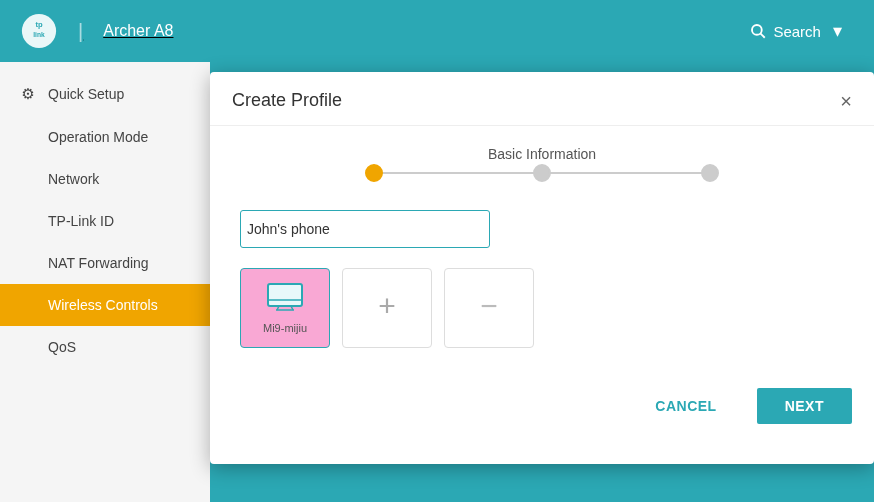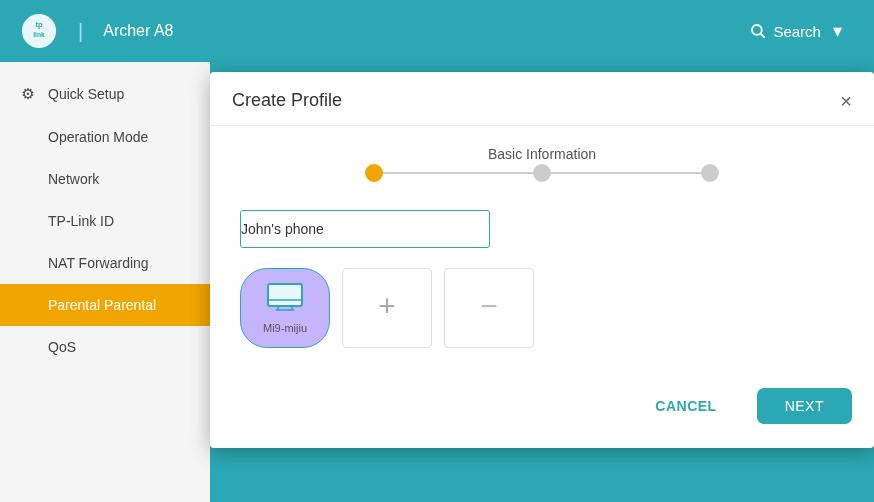--- a/index.html
+++ b/index.html
@@ -17,20 +17,21 @@
       height: 62px;
       display: flex;
       align-items: center;
       padding: 0 20px;
       position: relative;
     }
     .logo-area {
       display: flex;
       align-items: center;
       gap: 10px;
+      text-decoration: underline;
     }
     .logo-icon {
       width: 38px;
       height: 38px;
     }
     .divider-header {
       color: rgba(255,255,255,0.6);
       font-size: 20px;
       margin: 0 10px;
     }
@@ -202,21 +203,21 @@
       font-size: 14px;
       color: #333;
       margin-bottom: 8px;
       display: block;
     }
     .form-input {
       width: 250px;
       height: 38px;
       border: 1.5px solid #2ba8b4;
       border-radius: 3px;
-      padding: 0 0;
+      padding: 0 6px;
       font-size: 14px;
       color: #333;
       outline: none;
     }
 
     
     .device-cards {
       display: flex;
       gap: 12px;
       margin-top: 10px;
@@ -228,22 +229,21 @@
       border-radius: 4px;
       display: flex;
       flex-direction: column;
       align-items: center;
       justify-content: center;
       cursor: pointer;
       background: white;
     }
     .device-card.selected {
       border-color: #2ba8b4;
-      background: #c4b5fd;
-      border-radius: 27px;
+      background: #f9a8d4;
     }
     .device-card .card-icon {
       font-size: 28px;
       color: #2ba8b4;
       margin-bottom: 4px;
     }
     .device-card .card-icon.grey {
       color: #bbb;
     }
     .device-card .card-label {
@@ -257,41 +257,41 @@
     .device-card.remove-card .card-icon {
       color: #bbb;
       font-size: 24px;
     }
 
     
     .dialog-footer {
       display: flex;
       justify-content: flex-end;
       gap: 12px;
-      padding: 10px 22px 24px;
+      padding: 10px 22px 40px;
     }
     .btn-cancel {
       padding: 10px 28px;
       border: none;
       background: transparent;
       color: #2ba8b4;
       font-size: 14px;
       font-weight: bold;
       cursor: pointer;
       letter-spacing: 0.5px;
     }
     .btn-next {
       padding: 10px 28px;
       border: none;
       background: #2ba8b4;
       color: white;
       font-size: 14px;
-      font-weight: normal;
-      cursor: pointer;
-      border-radius: 7px;
+      font-weight: bold;
+      cursor: pointer;
+      border-radius: 2px;
       letter-spacing: 0.5px;
     }
   </style>
 </head>
 <body>
 
 <div class="header">
   <div class="logo-area">
 
     <svg class="logo-icon" viewBox="0 0 40 40" xmlns="http://www.w3.org/2000/svg">
@@ -332,21 +332,21 @@
     <div class="sidebar-item">
       <span class="item-icon"></span>
       <span>TP-Link ID</span>
     </div>
     <div class="sidebar-item">
       <span class="item-icon"></span>
       <span>NAT Forwarding</span>
     </div>
     <div class="sidebar-item active">
       <span class="item-icon"></span>
-      <span>Parental Parental</span>
+      <span>Wireless Controls</span>
     </div>
     <div class="sidebar-item">
       <span class="item-icon"></span>
       <span>QoS</span>
     </div>
   </div>
 
   <div class="content-area">
     <div class="dialog-overlay">
       <div class="dialog">

